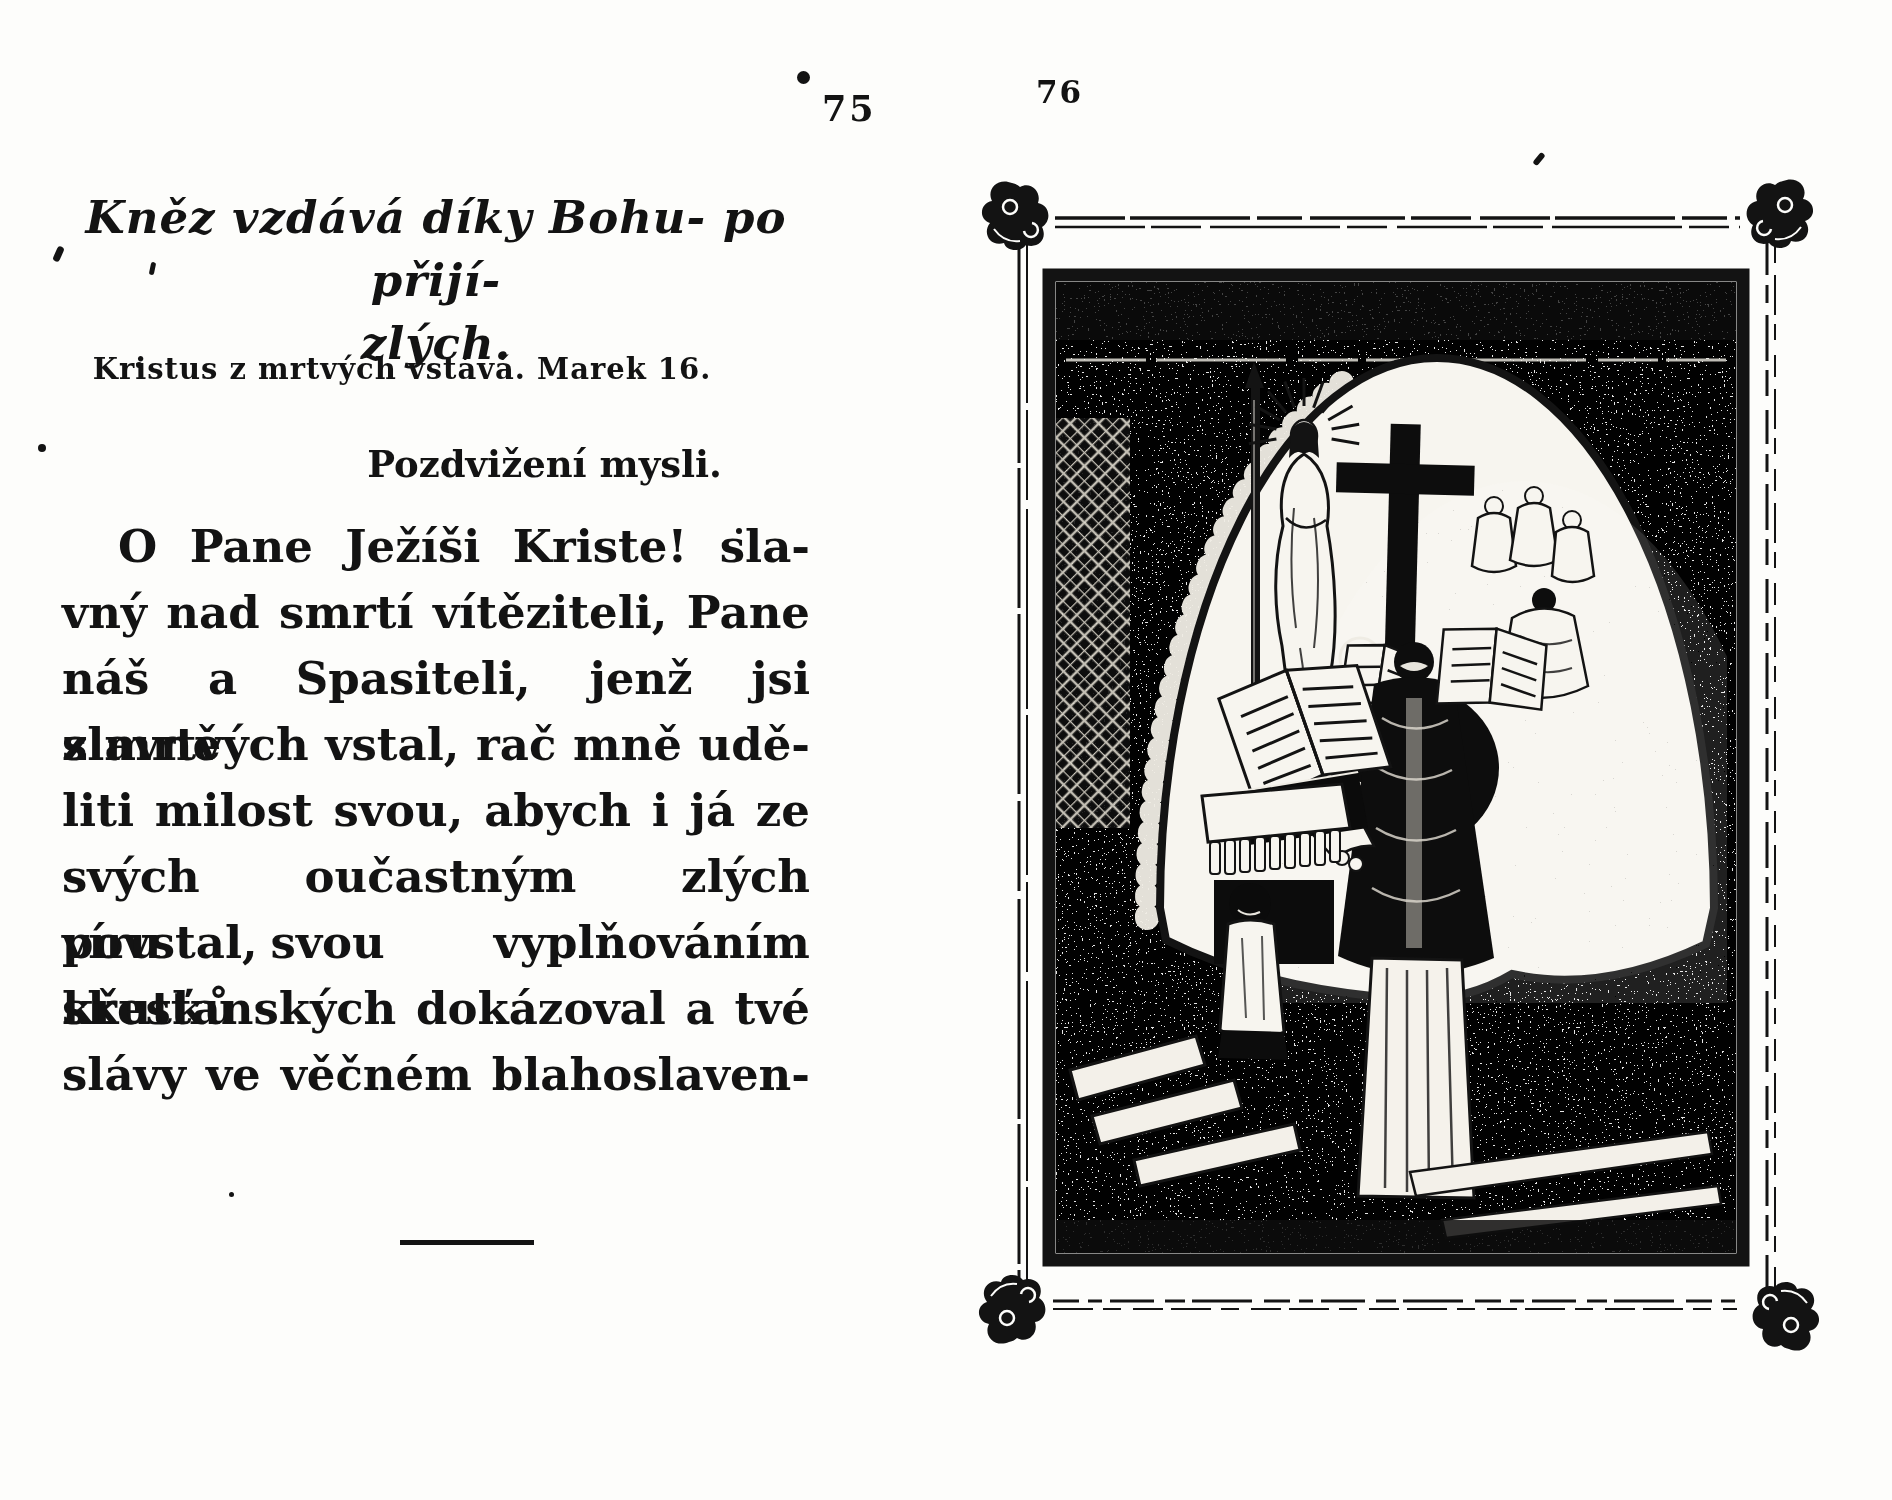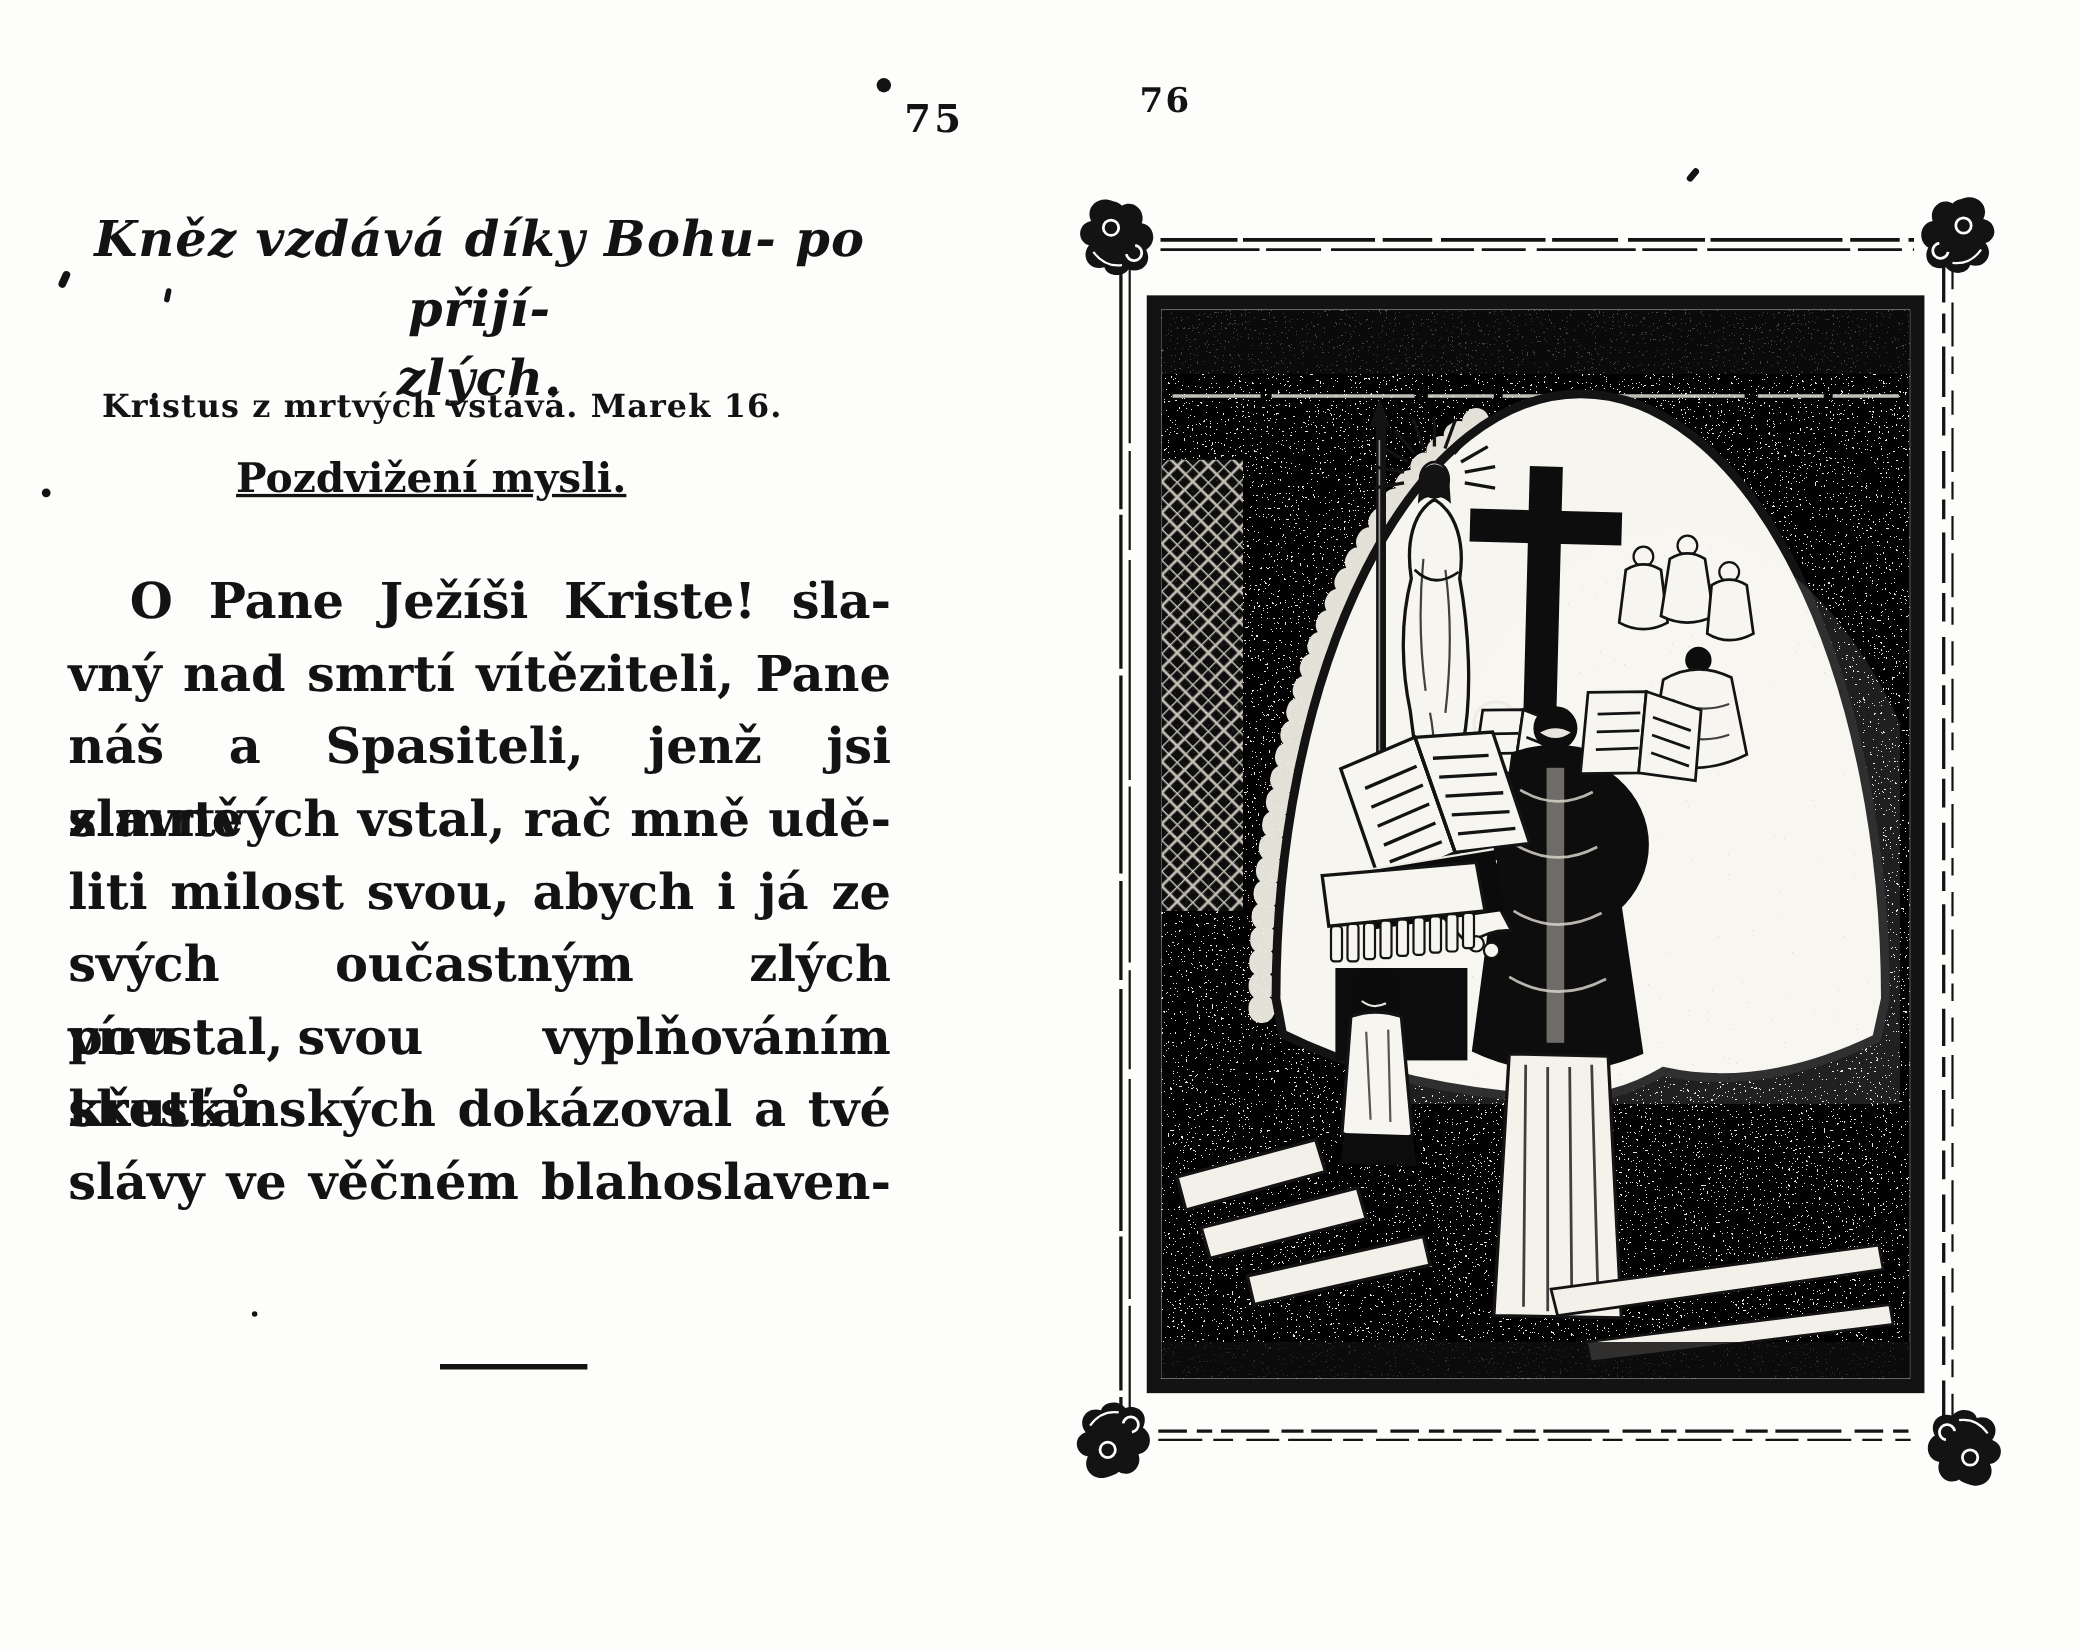--- a/index.html
+++ b/index.html
@@ -17,22 +17,22 @@
   #heading{
     left:62px;top:186px;width:748px;text-align:center;
     font-style:italic;font-weight:bold;font-size:45px;line-height:63px;
     letter-spacing:1px;
   }
   #caption{
     left:82px;top:352px;width:640px;text-align:center;
     font-weight:bold;font-size:29px;letter-spacing:1px;
   }
   #subheading{
-    left:62px;top:412px;width:660px;text-align:center;
-    font-weight:bold;font-size:37px;text-decoration:underline;
+    left:62px;top:442px;width:660px;text-align:right;
+    font-weight:bold;font-size:37px;
   }
   #body-block{
     left:62px;top:514px;width:748px;
     font-weight:bold;font-size:45px;line-height:66px;
   }
   .bodyline{
     text-align:justify;text-align-last:justify;
     white-space:normal;height:66px;overflow:visible;
   }
   .bodyline.first{padding-left:56px;width:692px;}

